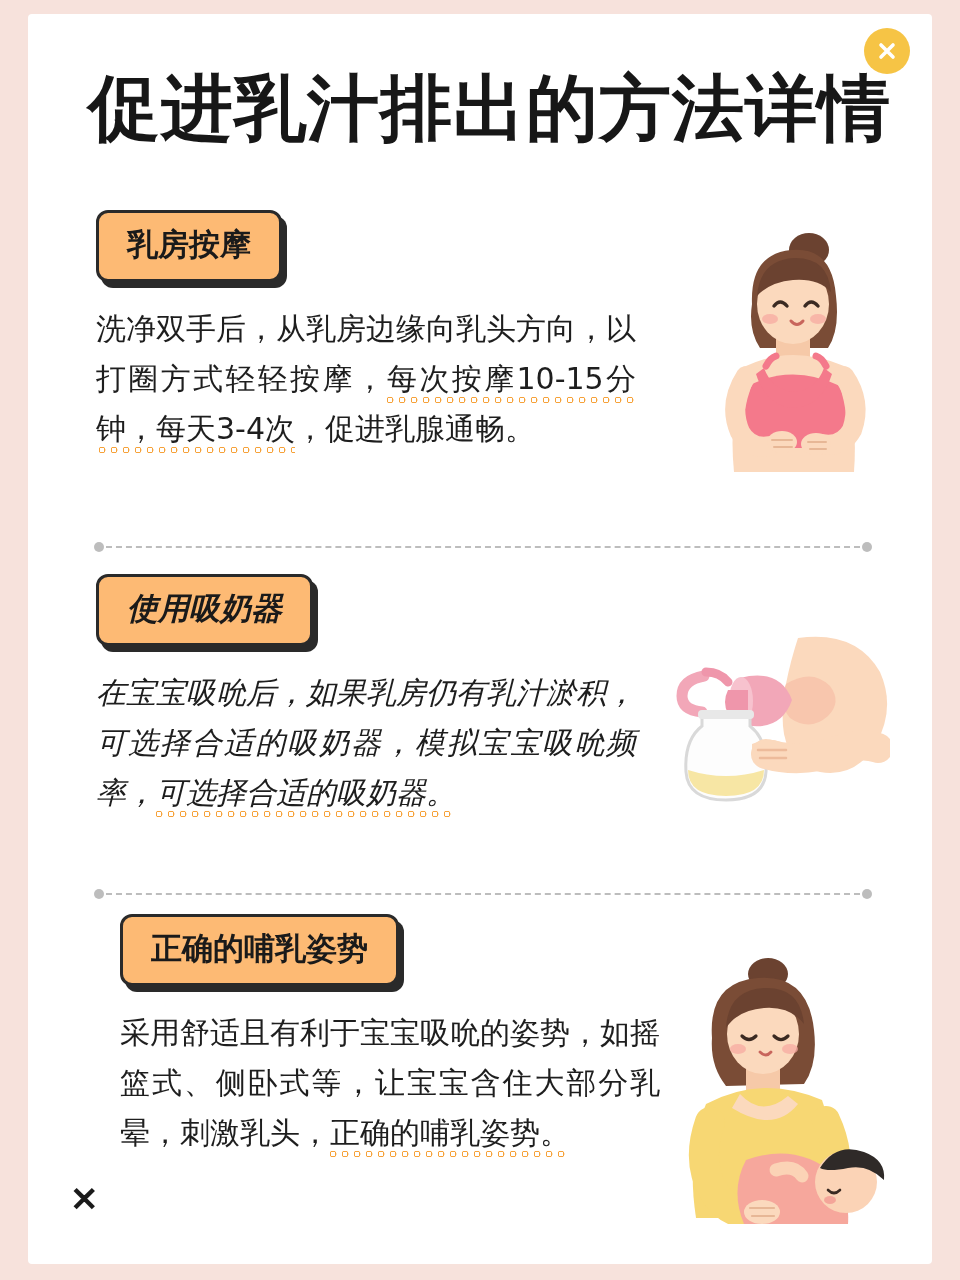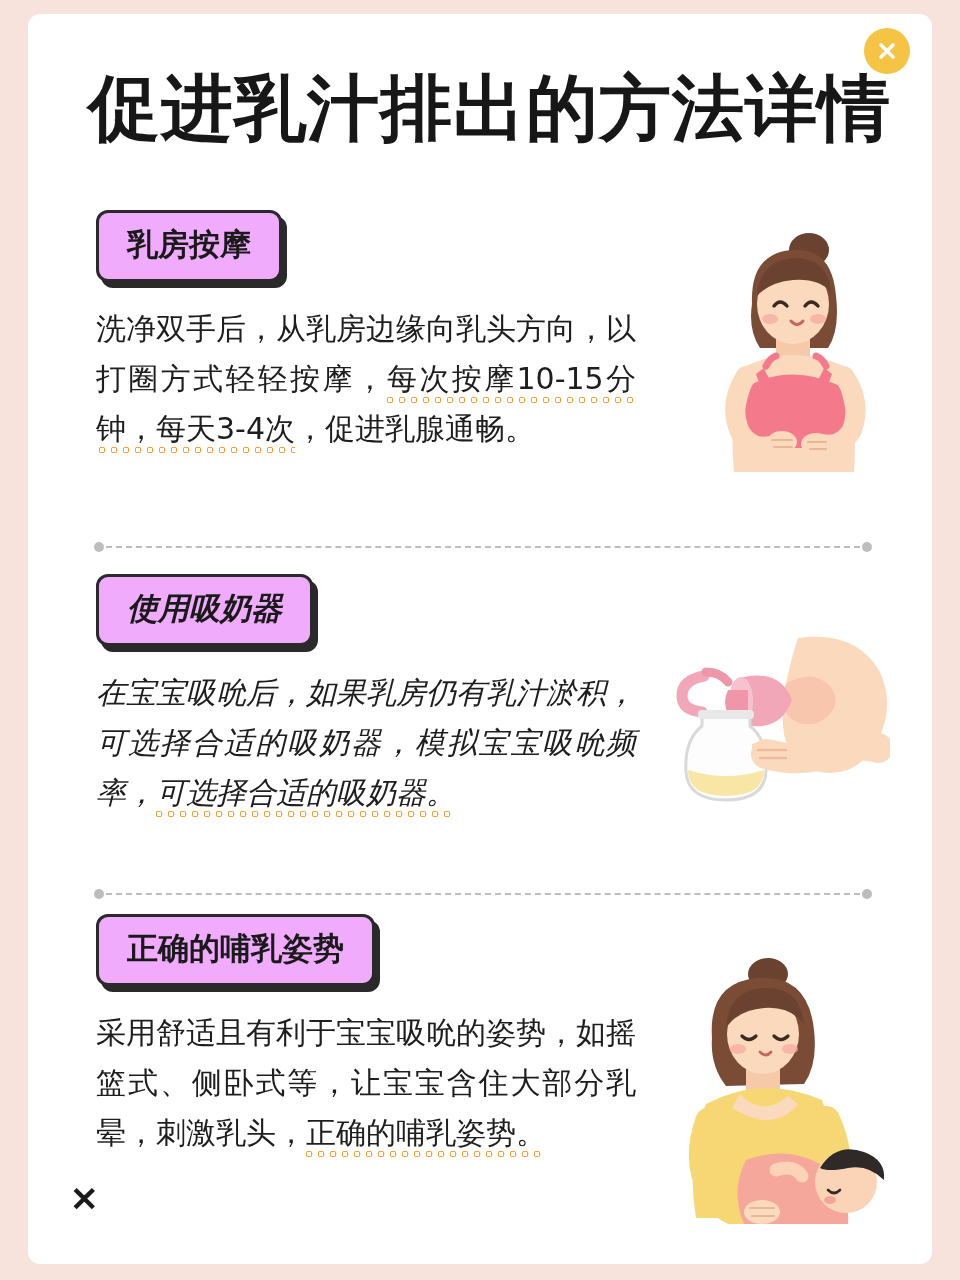--- a/index.html
+++ b/index.html
@@ -14,21 +14,21 @@
     overflow: hidden;
     position: relative;
   }
   .page {
     position: absolute;
     left: 28px;
     top: 14px;
     width: 904px;
     height: 1250px;
     background: #ffffff;
-    border-radius: 12px;
+    border-radius: 4px;
     box-sizing: border-box;
   }
   .close-btn {
     position: absolute;
     right: 22px;
     top: 14px;
     width: 46px;
     height: 46px;
     border-radius: 50%;
     background: #f6c445;
@@ -54,27 +54,27 @@
     white-space: nowrap;
   }
 
   .section {
     position: absolute;
     left: 0;
     width: 904px;
   }
   .sec1 { top: 196px; }
   .sec2 { top: 560px; font-style: italic; }
-  .sec3 { top: 900px; }
+  .sec3 { top: 900px; padding-left: 24px; }
 
   .badge {
     position: relative;
     margin-left: 68px;
     display: inline-block;
-    background: #f0abfc;
+    background: #fdba74;
     border: 3px solid #2a2a2a;
     border-radius: 12px;
     padding: 11px 28px 13px 28px;
     font-size: 31px;
     font-weight: bold;
     color: #1a1a1a;
     font-family: "DejaVu Sans", "Liberation Sans", sans-serif;
     box-shadow: 5px 6px 0 #2a2a2a;
     z-index: 3;
   }

